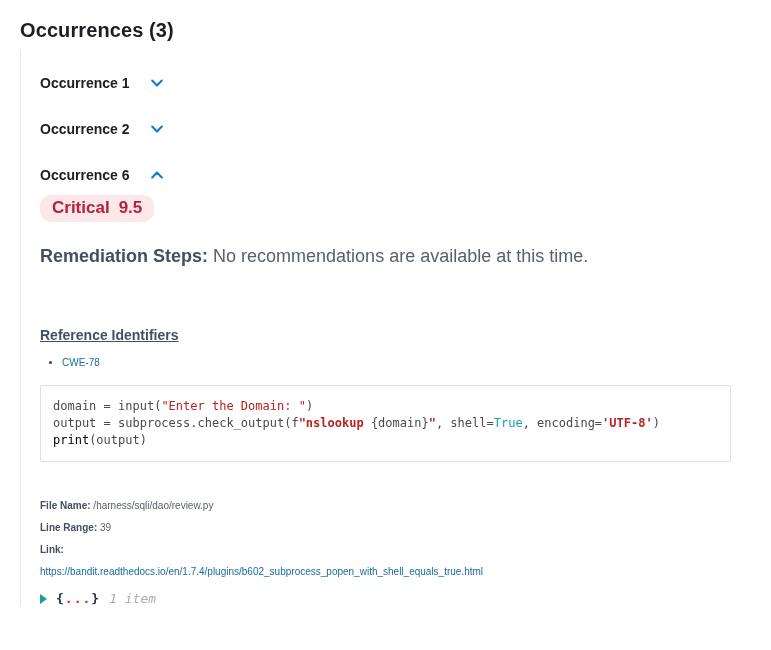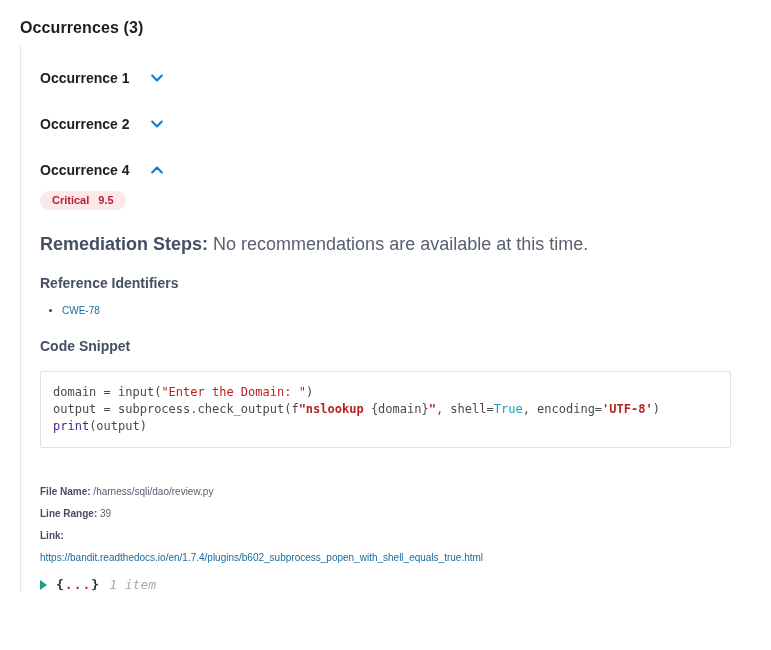--- a/index.html
+++ b/index.html
@@ -7,21 +7,21 @@
   .page {
     position:relative;
     width:771px; height:650px;
     background:#ffffff;
     font-family:"Liberation Sans","DejaVu Sans",sans-serif;
     padding:19px 20px 0 20px;
     overflow:hidden;
     color:#58606e;
   }
   .page-title {
-    font-size:16px; font-weight:700; color:#1b1e22;
+    font-size:20px; font-weight:700; color:#1b1e22;
     letter-spacing:.1px;
     margin-bottom:8px;
   }
   .occ-list {
     border-left:1px solid #e5e7e9;
     padding:25px 0 0 19px;
   }
   .occ-header {
     display:flex; align-items:center; gap:19px;
     margin-bottom:30px;
@@ -32,29 +32,29 @@
   }
   .chevron-icon { display:inline-flex; }
   .chevron-icon svg { display:block; }
   .occ-header.expanded { margin-bottom:12px; }
   .occ-header.expanded .chevron-icon { transform:rotate(180deg); }
 
   .severity-badge {
     display:inline-flex; align-items:center; gap:9px;
     background:#fce8e8; border-radius:11px;
     padding:3px 12px 4px 12px;
-    font-size:11px; font-weight:700; color:#b4213a;
+    font-size:17px; font-weight:700; color:#b4213a;
   }
   .remediation-line { margin-top:24px; font-size:18px; color:#58606e; }
   .bold-label { font-weight:700; color:#454e63; }
 
   .section-heading {
     font-size:14px; font-weight:700; color:#454e63;
   }
-  .ref-heading { margin-top:20px; }
+  .ref-heading { margin-top:60px;text-decoration:underline; }
   .ref-list { margin-top:14px; padding-left:22px; list-style:disc; color:#3c4350; }
   .ref-list li { font-size:10px; }
   .link { color:#1a6b9e; text-decoration:none; cursor:pointer; }
 
   .code-heading { margin-top:22px; }
   .code-box {
     margin-top:17px;
     width:691px;
     border:1px solid #dde1e5;
     border-radius:2px;
@@ -65,21 +65,21 @@
     font-family:"DejaVu Sans Mono","Liberation Mono",monospace;
     font-size:12px; line-height:17px; color:#3f3f3f;
     white-space:pre;
     display:block;
   }
   .tok-p  { color:#4a4a4a; }
   .tok-s  { color:#ba2121; }
   .tok-sb { color:#ba2121; font-weight:700; }
   .tok-i  { color:#4a4a4a; }
   .tok-kc { color:#17a2b8; }
-  .tok-kw { color:#4c1d95; }
+  .tok-kw { color:#000000; }
 
   .meta-block { margin-top:33px; font-size:10px; line-height:22px; color:#58606e; }
   .meta-row  { }
   .raw-row {
     display:flex; align-items:center; gap:9px;
     margin-top:8px;
     font-family:"DejaVu Sans Mono","Liberation Mono",monospace;
   }
   .expand-triangle-icon {
     width:0; height:0;
@@ -112,21 +112,21 @@
     <div class="occ-header">
       <span class="occ-label">Occurrence 2</span>
       <span class="chevron-icon">
         <svg width="16" height="16" viewBox="0 0 16 16">
             <path d="M3.2 5.6 L8 10.4 L12.8 5.6" fill="none" stroke="#0b7dd8" stroke-width="2.1" stroke-linecap="round" stroke-linejoin="round"></path>
           </svg>
       </span>
     </div>
 
     <div class="occ-header expanded">
-      <span class="occ-label">Occurrence 4</span>
+      <span class="occ-label">Occurrence 6</span>
       <span class="chevron-icon">
         <svg width="16" height="16" viewBox="0 0 16 16">
             <path d="M3.2 5.6 L8 10.4 L12.8 5.6" fill="none" stroke="#0b7dd8" stroke-width="2.1" stroke-linecap="round" stroke-linejoin="round"></path>
           </svg>
       </span>
     </div>
 
     <div>
       <span class="severity-badge">
         <span>Critical</span>
@@ -138,21 +138,20 @@
         <span>No recommendations are available at this time.</span>
       </div>
 
       <div class="section-heading ref-heading">Reference Identifiers</div>
       <ul class="ref-list">
         <li>
           <a class="link">CWE-78</a>
         </li>
       </ul>
 
-      <div class="section-heading code-heading">Code Snippet</div>
       <div class="code-box">
         <code><div><span class="tok-p">domain = input(</span><span class="tok-s">"Enter the Domain: "</span><span class="tok-p">)</span></div><div><span class="tok-p">output = subprocess.check_output(f</span><span class="tok-sb">"nslookup </span><span class="tok-i">{domain}</span><span class="tok-sb">"</span><span class="tok-p">, shell=</span><span class="tok-kc">True</span><span class="tok-p">, encoding=</span><span class="tok-sb">'UTF-8'</span><span class="tok-p">)</span></div><div><span class="tok-kw">print</span><span class="tok-p">(output)</span></div></code>
       </div>
 
       <div class="meta-block">
         <div class="meta-row">
           <span class="bold-label">File Name:</span>
           <span>/harness/sqli/dao/review.py</span>
         </div>
         <div class="meta-row">

